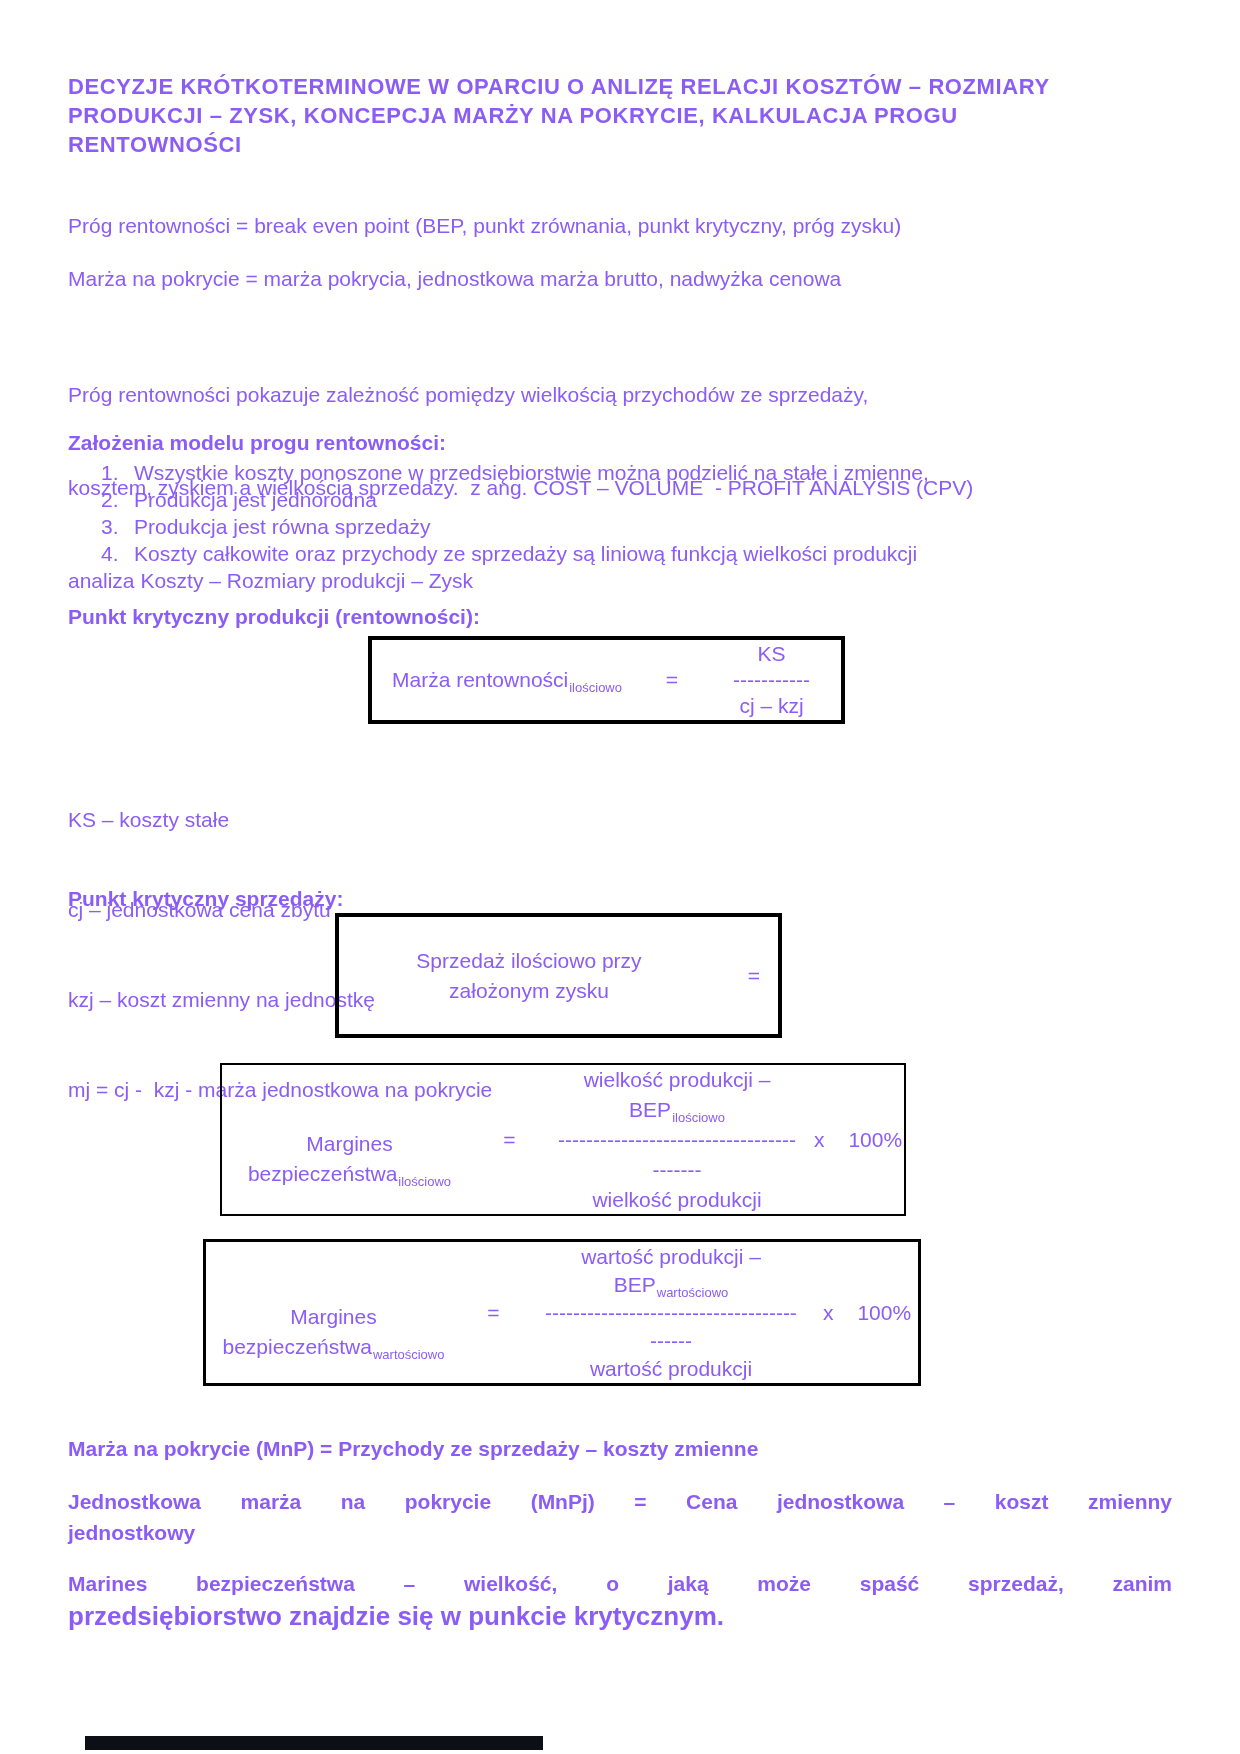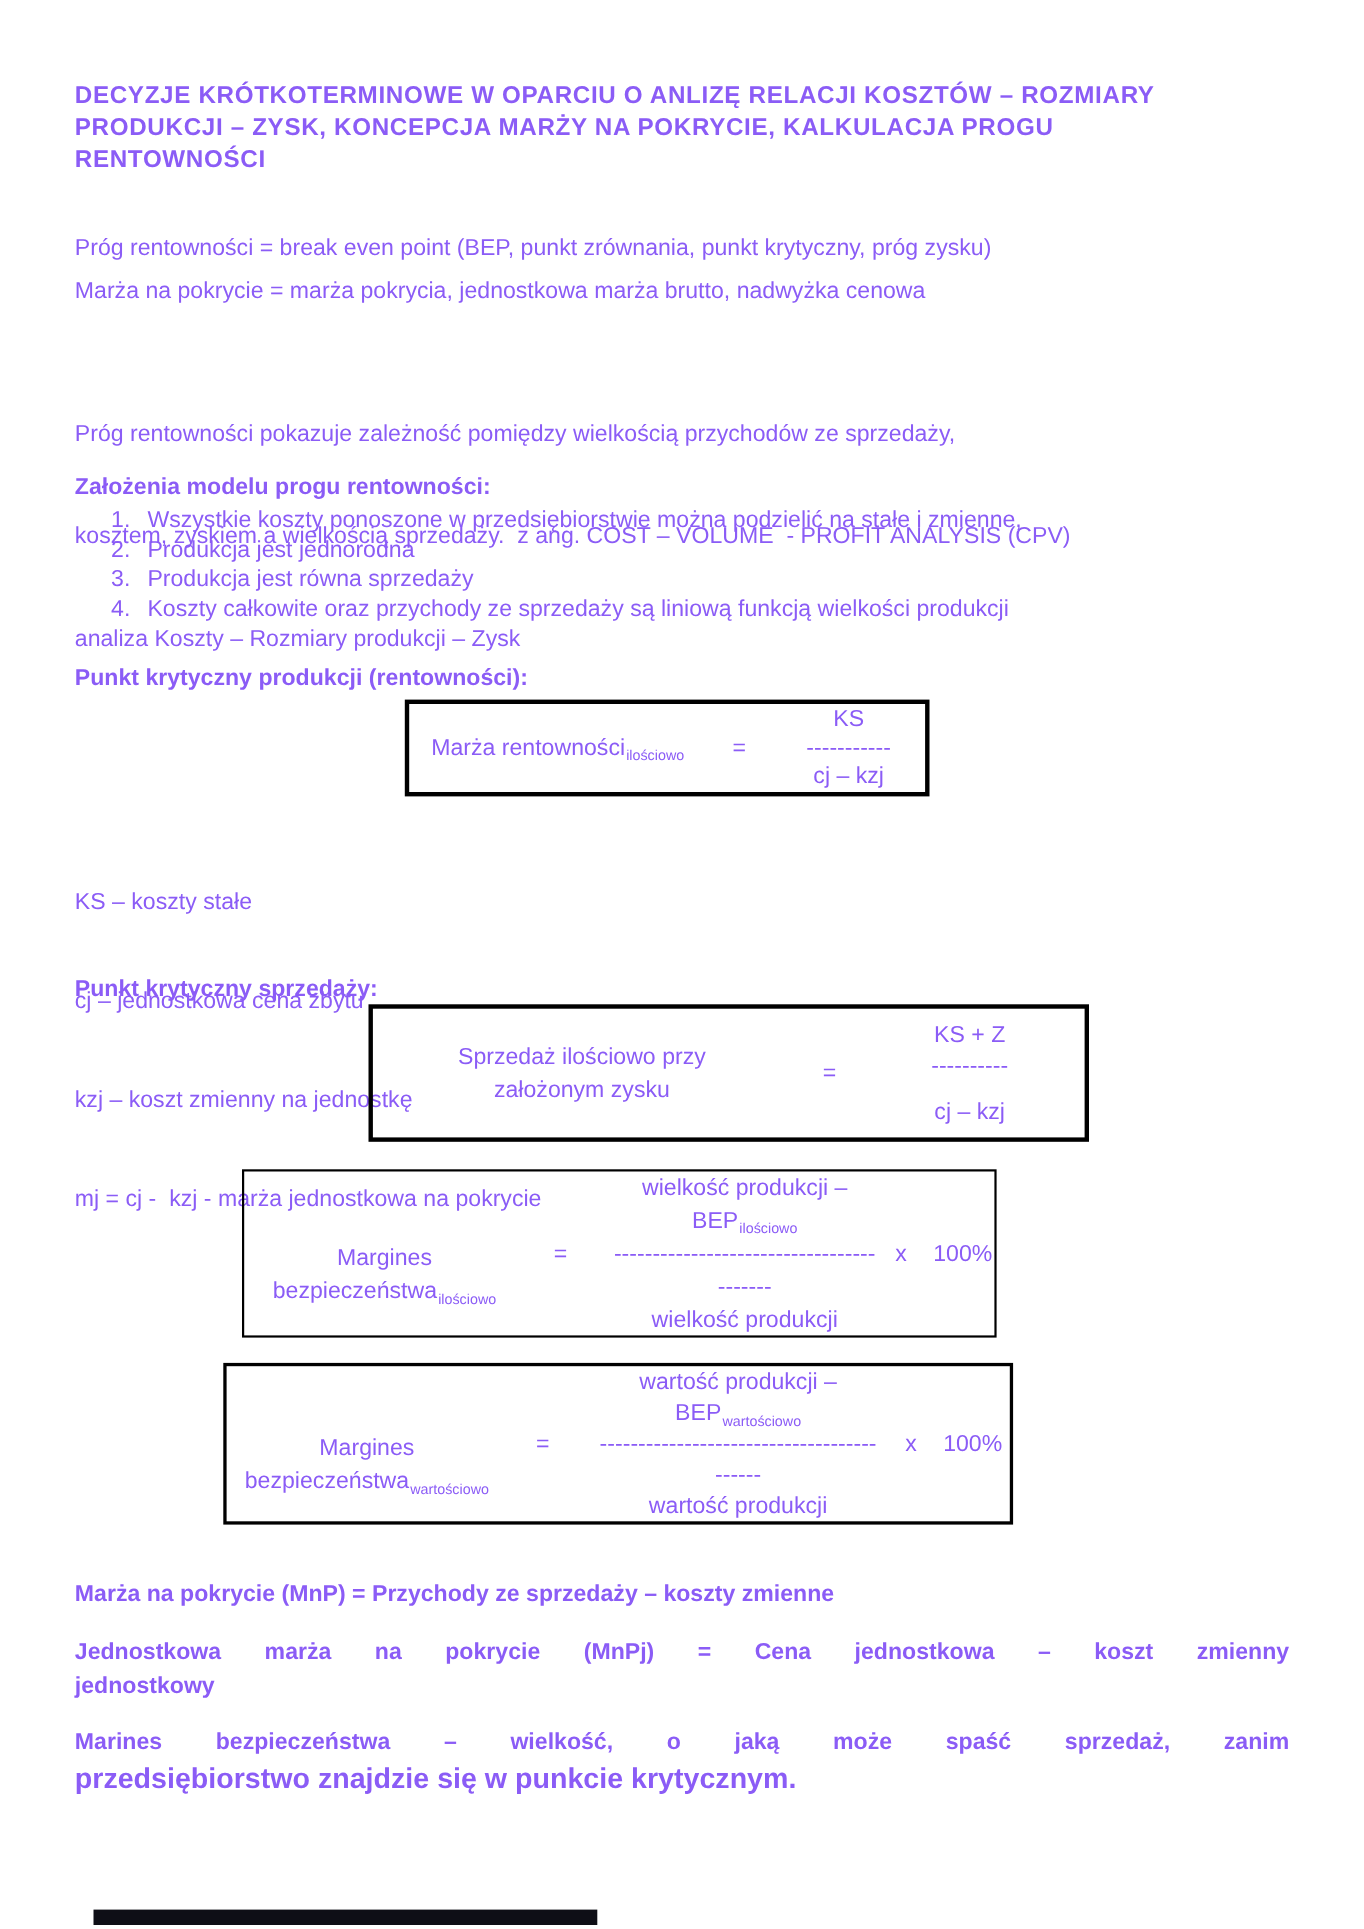--- a/index.html
+++ b/index.html
@@ -32,21 +32,21 @@
 <div class="page">
 
   <div class="abs title" style="left:68px;top:72px;width:1070px;">
     <div>DECYZJE KRÓTKOTERMINOWE W OPARCIU O ANLIZĘ RELACJI KOSZTÓW – ROZMIARY</div>
     <div>PRODUKCJI – ZYSK, KONCEPCJA MARŻY NA POKRYCIE, KALKULACJA PROGU</div>
     <div>RENTOWNOŚCI</div>
   </div>
 
   <div class="abs body-text" style="left:68px;top:211px;width:1090px;">Próg rentowności = break even point (BEP, punkt zrównania, punkt krytyczny, próg zysku)</div>
 
-  <div class="abs body-text" style="left:68px;top:250px;width:1090px;">Marża na pokrycie = marża pokrycia, jednostkowa marża brutto, nadwyżka cenowa</div>
+  <div class="abs body-text" style="left:68px;top:264px;width:1090px;">Marża na pokrycie = marża pokrycia, jednostkowa marża brutto, nadwyżka cenowa</div>
 
   <div class="abs body-text" style="left:68px;top:317px;width:1090px;line-height:31px;">
     <div>Próg rentowności pokazuje zależność pomiędzy wielkością przychodów ze sprzedaży,</div>
     <div>kosztem, zyskiem a wielkością sprzedaży.  z ang. COST – VOLUME  - PROFIT ANALYSIS (CPV)</div>
     <div>analiza Koszty – Rozmiary produkcji – Zysk</div>
   </div>
 
   <div class="abs body-text bold" style="left:68px;top:428px;">Założenia modelu progu rentowności:</div>
 
   <div class="abs" style="left:101px;top:459px;width:1040px;">
@@ -84,21 +84,21 @@
 
   <div class="abs body-text" style="left:68px;top:745px;width:800px;">
     <div>KS – koszty stałe</div>
     <div>cj – jednostkowa cena zbytu</div>
     <div>kzj – koszt zmienny na jednostkę</div>
     <div>mj = cj -  kzj - marża jednostkowa na pokrycie</div>
   </div>
 
   <div class="abs body-text bold" style="left:68px;top:884px;">Punkt krytyczny sprzedaży:</div>
 
-  <div class="fbox" style="left:335px;top:913px;width:655px;height:125px;border-width:4px;">
+  <div class="fbox" style="left:335px;top:913px;width:447px;height:125px;border-width:4px;">
     <div class="f-label" style="flex:0 0 380px;">
       <div>Sprzedaż ilościowo przy</div>
       <div>założonym zysku</div>
     </div>
     <div class="f-eq" style="flex:0 0 70px;">=</div>
     <div class="f-frac" style="flex:1;padding-right:12px;">
       <div>KS + Z</div>
       <div>----------</div>
       <div style="margin-top:14px;">cj – kzj</div>
     </div>

